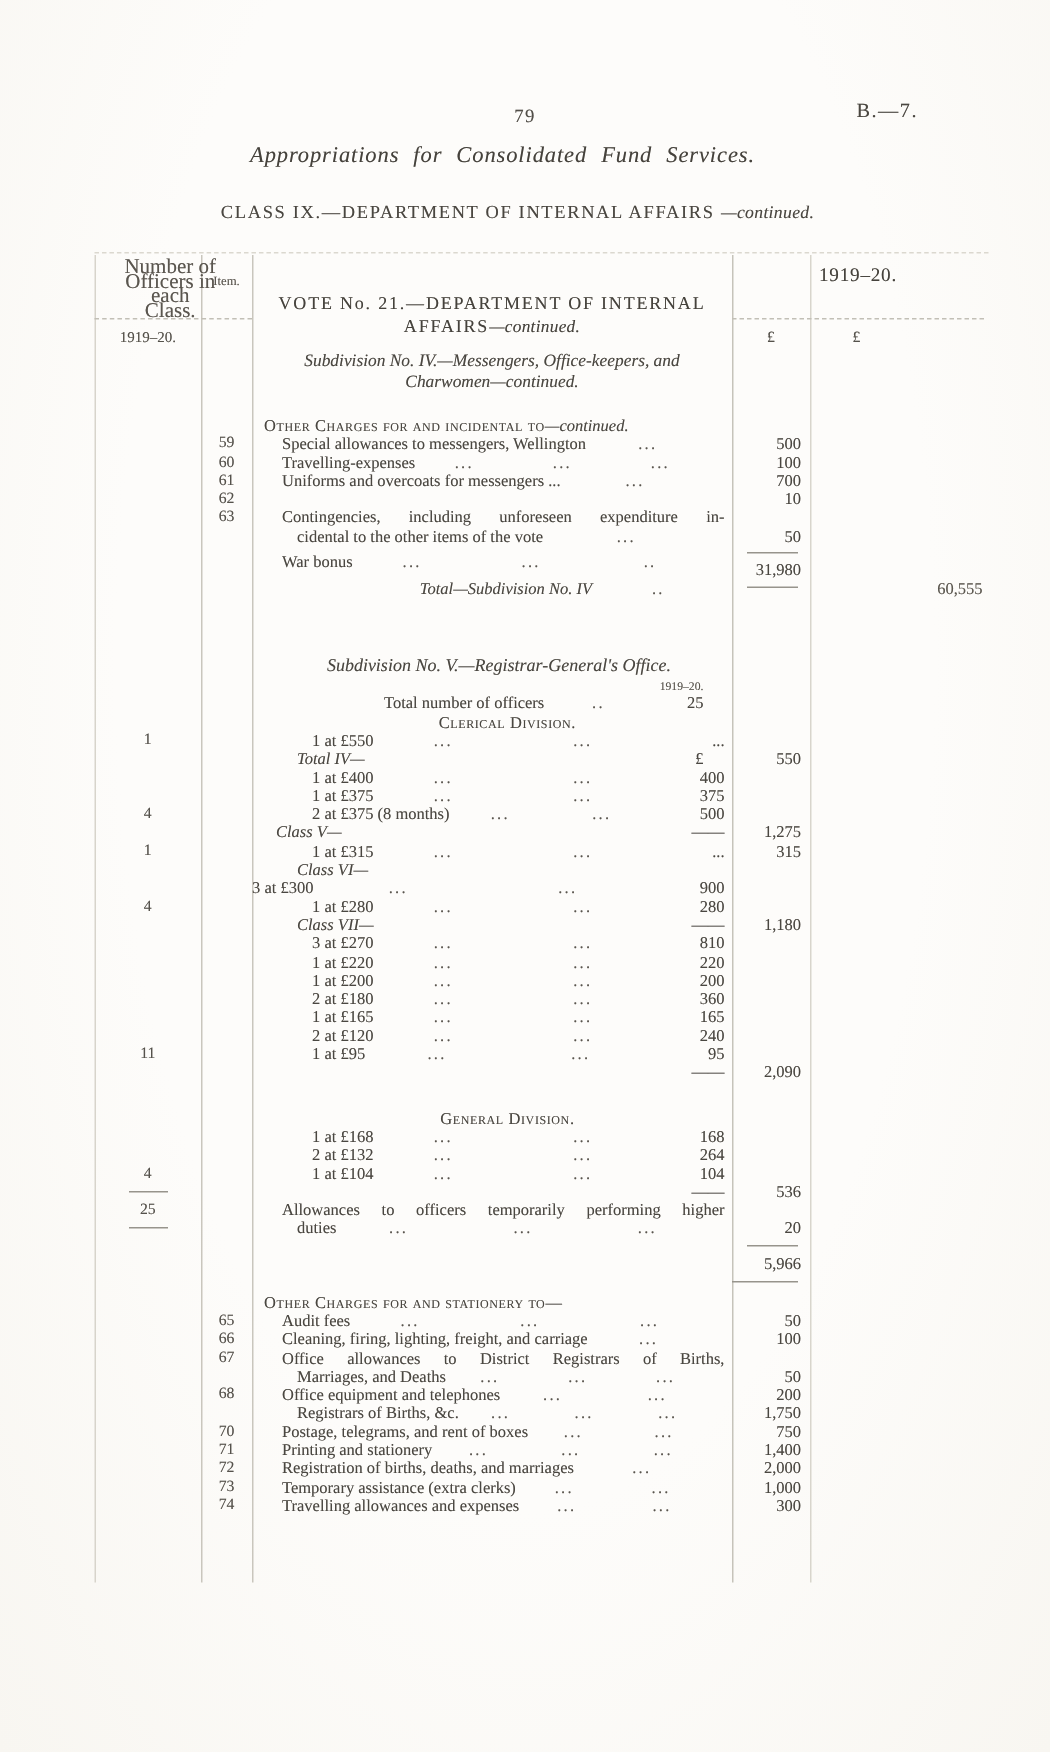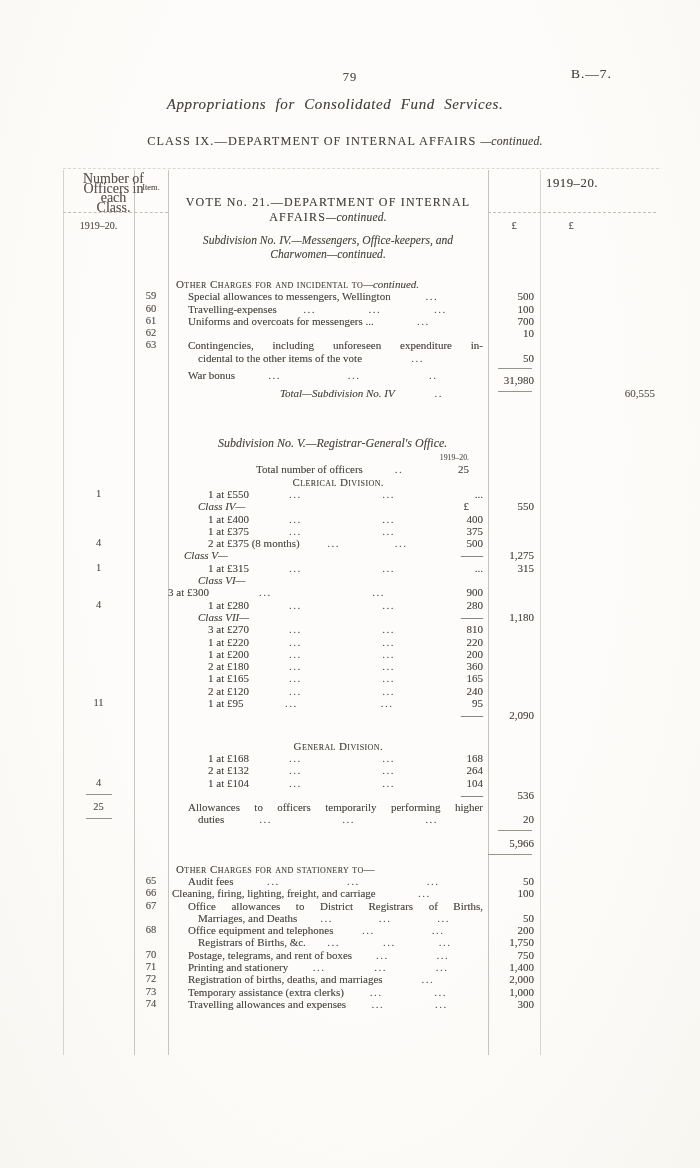--- a/index.html
+++ b/index.html
@@ -277,21 +277,21 @@
             <span class="lead">...</span>
             <span class="sub">...</span>
           </div>
           <div class="c1"></div>
           <div class="c2"></div>
         </div>
         <div class="brow">
           <div class="co"></div>
           <div class="cti"></div>
           <div class="cd" style="padding-left: 30px;">
-            <span class="txt it">Class IV—</span>
+            <span class="txt it">Total IV—</span>
             <span class="sub in">£</span>
           </div>
           <div class="c1">
             <span class="a1v">550</span>
           </div>
           <div class="c2"></div>
         </div>
         <div class="brow">
           <div class="co"></div>
           <div class="cti"></div>
@@ -627,21 +627,21 @@
             <span class="subpad"></span>
           </div>
           <div class="c1">
             <span class="a1v">50</span>
           </div>
           <div class="c2"></div>
         </div>
         <div class="brow">
           <div class="co"></div>
           <div class="cti"><span class="inum">66</span></div>
-          <div class="cd" style="padding-left: 4px;">
+          <div class="cd" style="padding-left: 20px;">
             <span class="txt">Cleaning, firing, lighting, freight, and carriage</span>
             <span class="lead">...</span>
             <span class="subpad"></span>
           </div>
           <div class="c1">
             <span class="a1v">100</span>
           </div>
           <div class="c2"></div>
         </div>
         <div class="brow">

